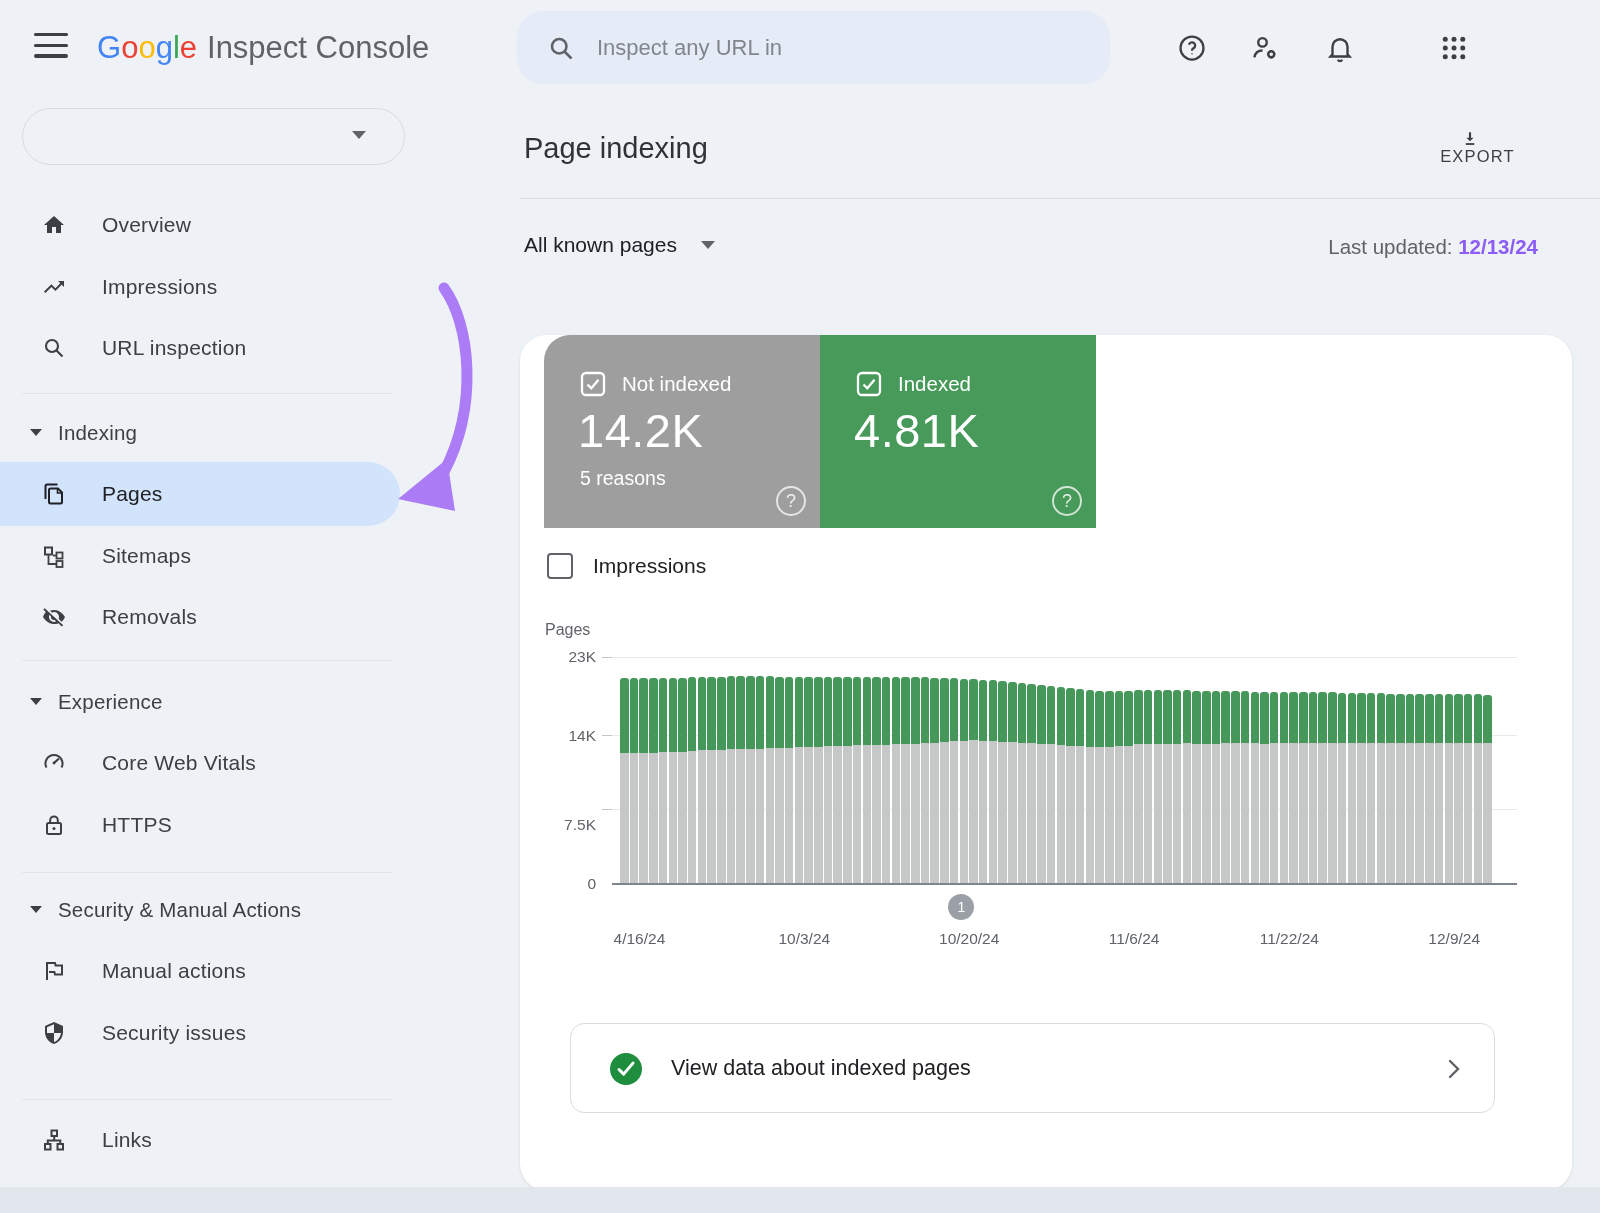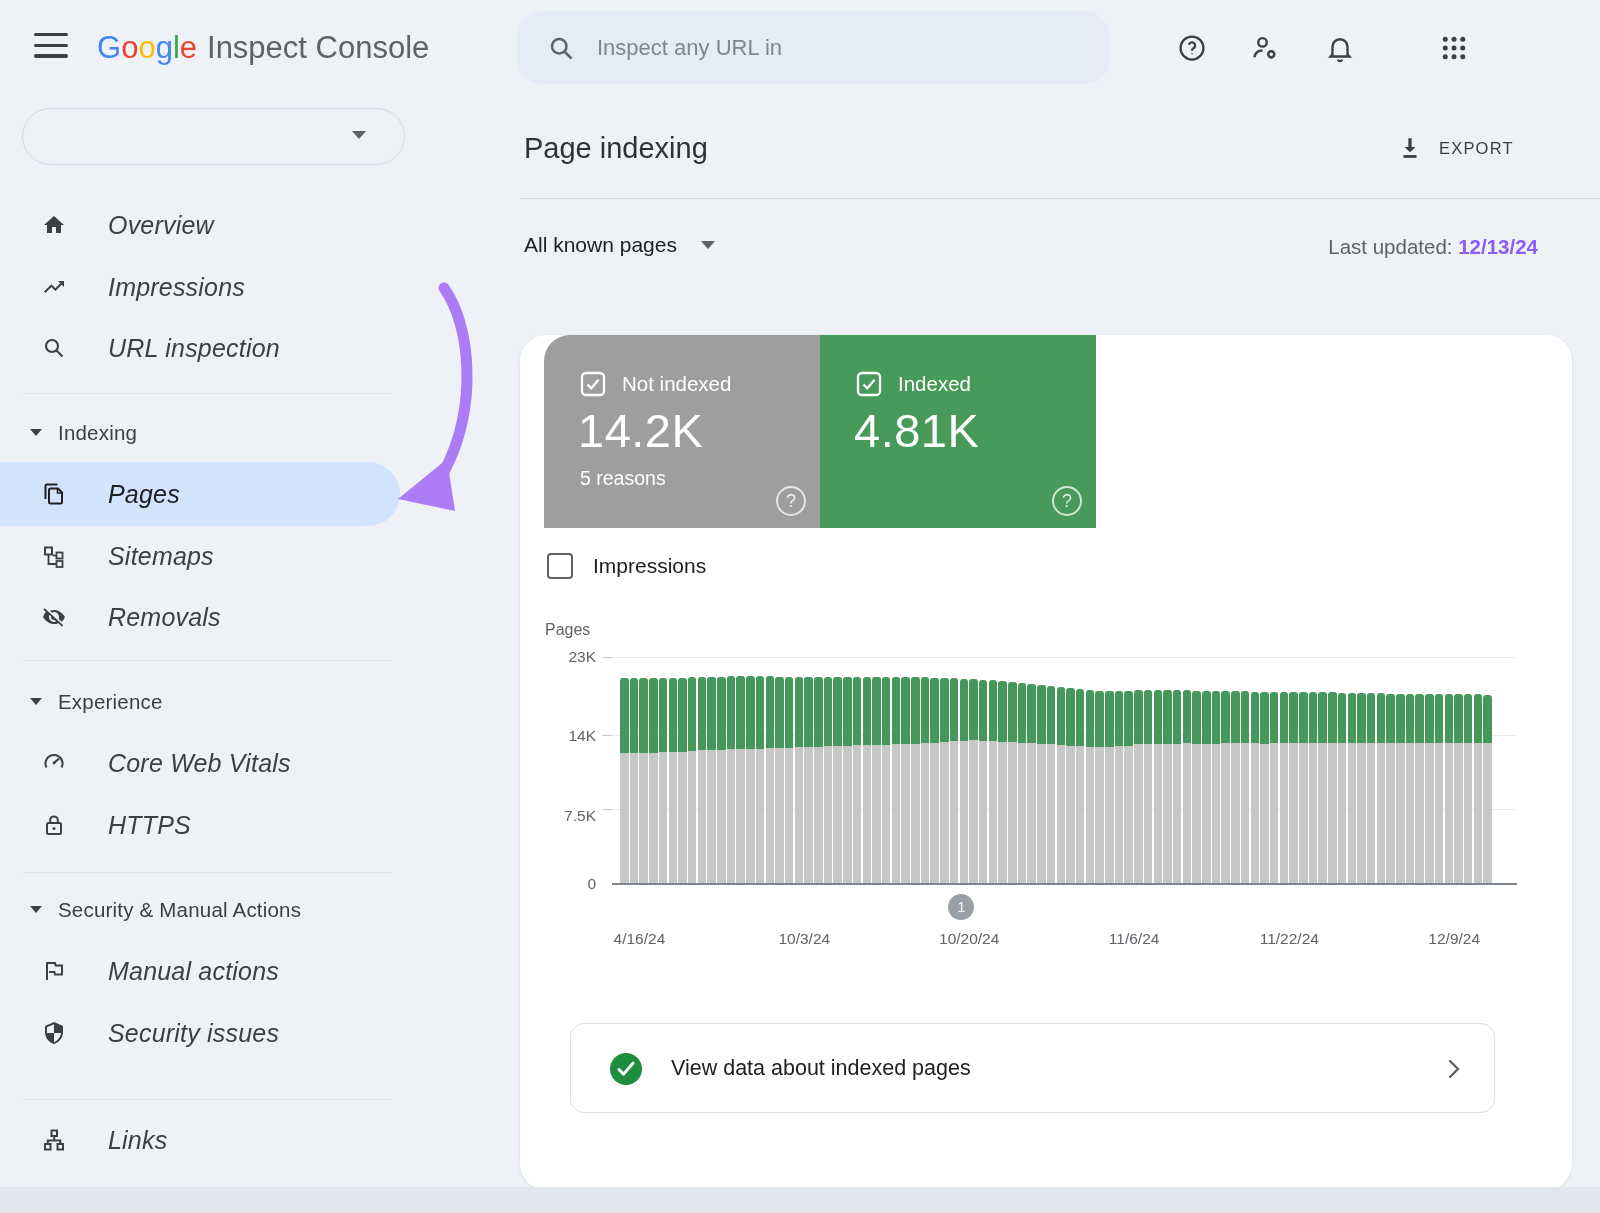--- a/index.html
+++ b/index.html
@@ -24,30 +24,30 @@
   .search-input::placeholder { color:#80868b; }
   .topicon { top:33px; width:30px; height:30px; cursor:pointer; }
 
   
   .prop-pill { left:22px; top:108px; width:383px; height:57px; border:1.5px solid #d6dae2; border-radius:29px; cursor:pointer; }
   .prop-tri { left:352px; top:131px; }
   .tri-down { width:0; height:0; border-left:7px solid transparent; border-right:7px solid transparent; border-top:8px solid #5f6368; }
   .tri-down.sm { border-left-width:6px; border-right-width:6px; border-top-width:7px; border-top-color:#3c4043; }
   .srow { left:0; width:402px; height:62px; cursor:pointer; }
   .srow .ic { position:absolute; left:42px; top:19px; width:24px; height:24px; }
-  .srow .lbl { position:absolute; left:108px; top:50%; transform:translateY(-50%); font-size:25px; color:#3c4043; letter-spacing:.2px; white-space:nowrap;font-style:italic; }
+  .srow .lbl { position:absolute; left:102px; top:50%; transform:translateY(-50%); font-size:21px; color:#3c4043; letter-spacing:.2px; white-space:nowrap; }
   .shead { left:0; width:402px; height:62px; cursor:pointer; }
   .shead .tri { position:absolute; left:30px; top:27px; }
   .shead .lbl { position:absolute; left:58px; top:50%; transform:translateY(-50%); font-size:20.5px; color:#3c4043; letter-spacing:.2px; white-space:nowrap; }
   .sdivider { left:22px; width:370px; height:1px; background:#e1e4ea; }
   .active-pill { left:0; top:462px; width:400px; height:64px; background:#d2e3fc; border-radius:0 32px 32px 0; }
 
   
   .page-title { left:524px; top:132px; font-size:29px; color:#2f3337; font-weight:400; }
-  .export-btn { left:1397px; top:130px; width:145px; height:36px; display:flex; align-items:center; cursor:pointer; }
+  .export-btn { left:1397px; top:130px; width:145px; height:36px; display:flex; align-items:center; cursor:pointer;flex-direction:column; }
   .export-btn .txt { font-size:16.5px; font-weight:500; letter-spacing:1.2px; color:#3c4043; margin-left:16px; }
   .hdr-divider { left:520px; top:198px; width:1080px; height:1px; background:#dadfe6; }
   .filter { left:524px; top:233px; display:flex; align-items:center; cursor:pointer; }
   .filter .txt { font-size:21px; color:#202124; }
   .filter .tri-down { margin-left:24px; }
   .last-updated { top:235px; right:62px; font-size:20.5px; color:#5f6368; white-space:nowrap; }
   .last-updated b { color:#8b5cf6; font-weight:700; }
 
   
   .content-card { left:520px; top:335px; width:1052px; height:855px; background:#fff; border-radius:26px;
@@ -326,21 +326,21 @@
 </div>
 
 <div class="abs impressions">
   <div class="box"></div>
   <span class="lbl">Impressions</span>
 </div>
 
 <div class="abs chart-ylabel">Pages</div>
 <div class="abs chart-yticks">
     <span style="top: 218px;">0</span>
-    <span style="top: 150px;">7.5K</span>
+    <span style="top: 159px;">7.5K</span>
     <span style="top: 69.9565px;">14K</span>
     <span style="top: -9px;">23K</span>
   </div>
 <div class="abs chart-plot">
   <div>
       <div class="gridline" style="top: 152.478px;"></div>
       <div class="gridtick" style="top: 152.478px;"></div>
       <div class="gridline" style="top: 78.4565px;"></div>
       <div class="gridtick" style="top: 78.4565px;"></div>
       <div class="gridline" style="top: -0.5px;"></div>

